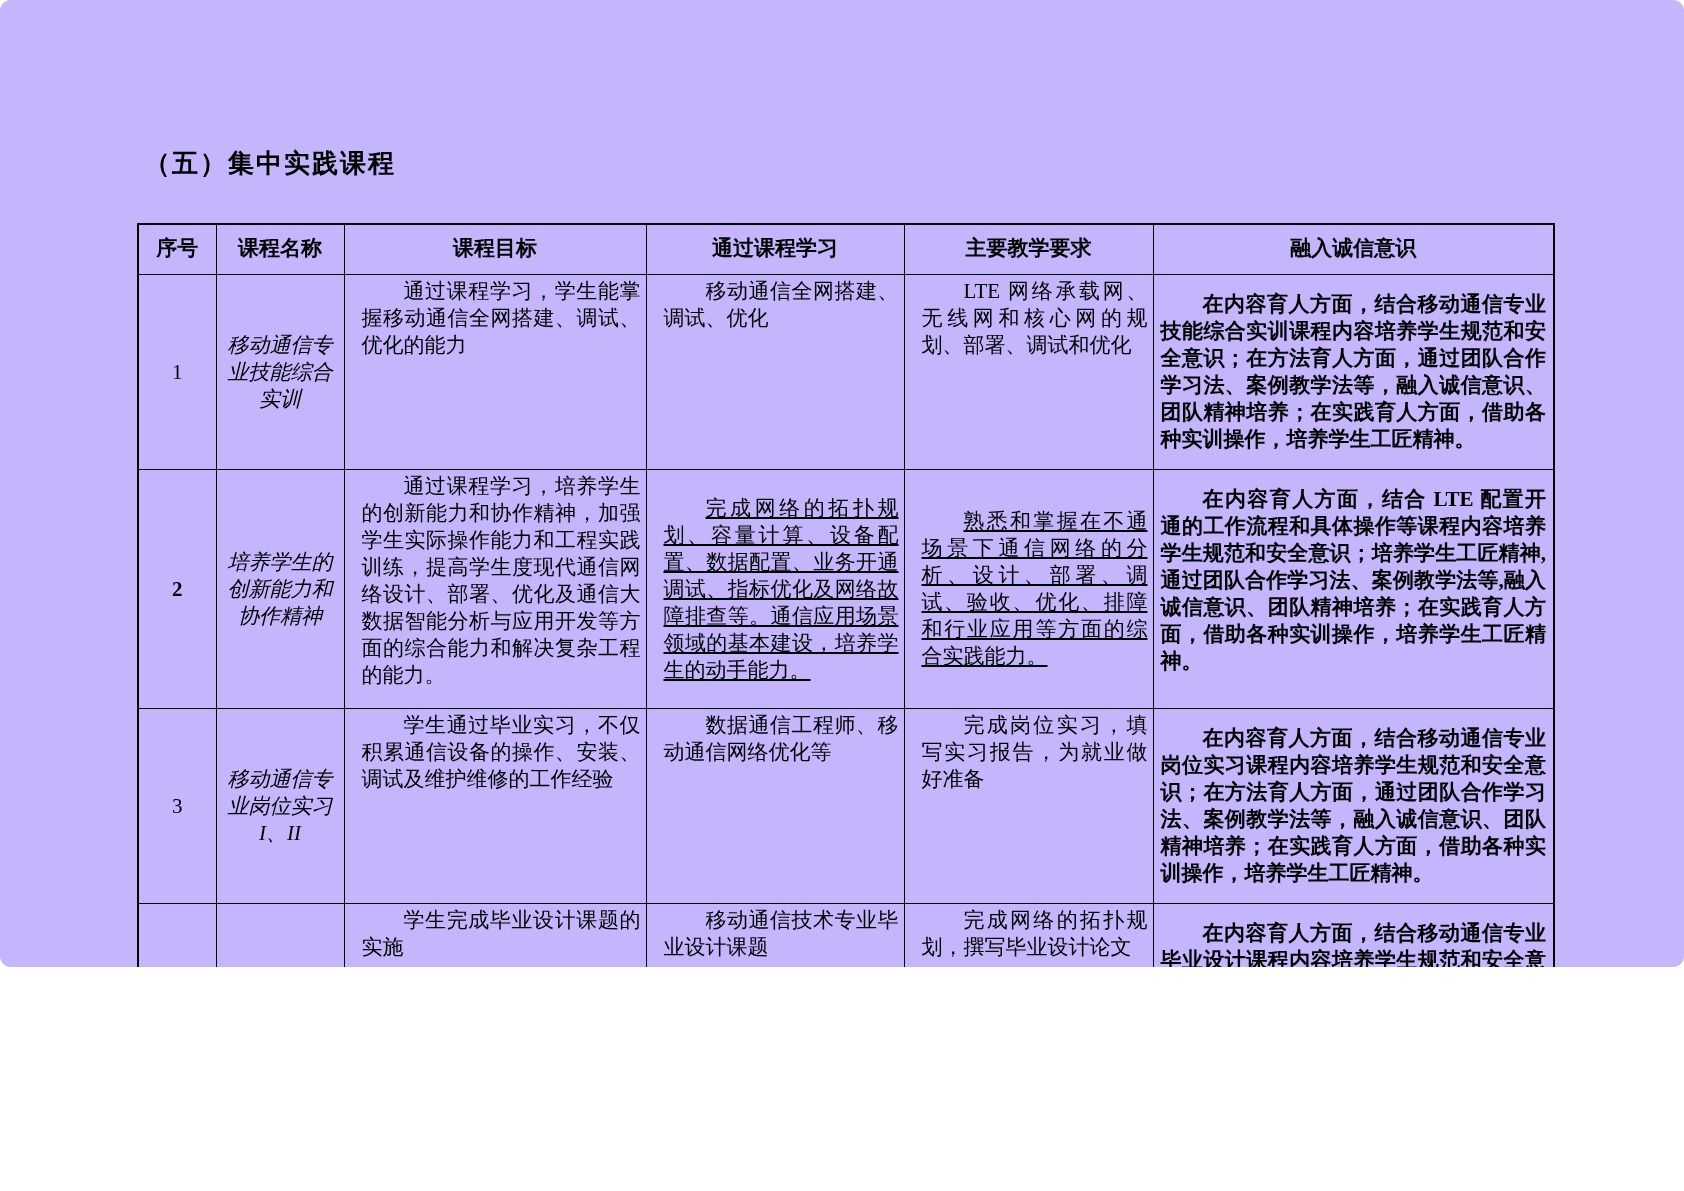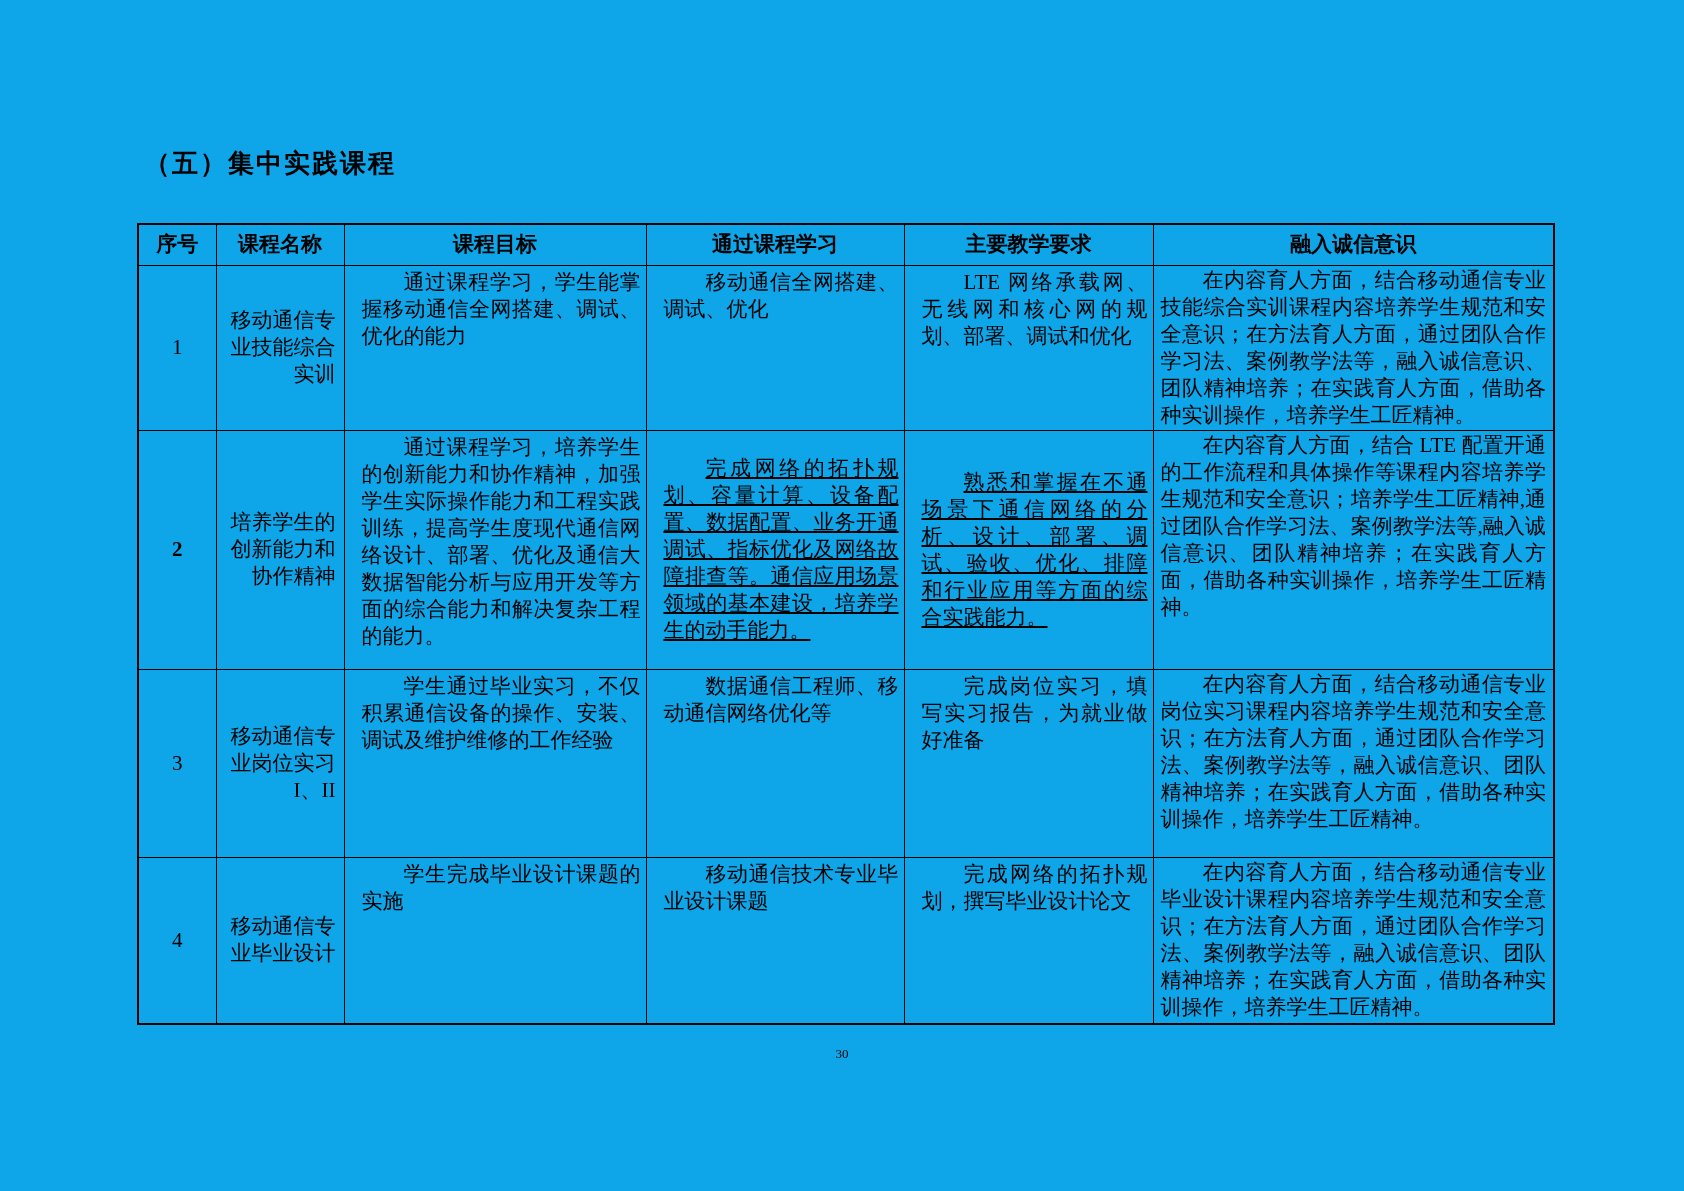--- a/index.html
+++ b/index.html
@@ -3,25 +3,26 @@
 <meta charset="utf-8">
 <style>
   html, body {
     margin: 0;
     padding: 0;
     background: #ffffff;
   }
   .page {
     position: relative;
     width: 1684px;
-    height: 1191px;
-    background: #0ea5e9;
+    height: 967px;
+    background: #c4b5fd;
     font-family: "Liberation Serif", "DejaVu Serif", serif;
     color: #000000;
     overflow: hidden;
+    border-radius: 11px;
   }
   .section-title {
     position: absolute;
     left: 144px;
     top: 146px;
     margin: 0;
     font-size: 26px;
     font-weight: bold;
     letter-spacing: 2px;
     white-space: nowrap;
@@ -41,39 +42,42 @@
   .course-table td {
     border: 1.6px solid #000;
     padding: 3px 5px;
     vertical-align: top;
     word-break: break-all;
   }
   .course-table th {
     font-weight: bold;
     text-align: center;
     vertical-align: middle;
-    padding: 2px 2px;
+    padding: 11px 2px;
+    font-family: Liberation Mono, monospace;
   }
   td.c-seq {
     text-align: center;
     vertical-align: middle;
   }
   td.c-name {
-    text-align: right;
+    text-align: center;
     vertical-align: middle;
     padding: 21px 8px;
+    font-style: italic;
   }
   td.c-para {
     text-align: justify;
     text-justify: inter-ideograph;
     text-indent: 2em;
     padding-left: 17px;
   }
   td.c-ideology {
-    padding: 1px 7px;
+    padding: 16px 7px;
+    font-weight: bold;
   }
   td.v-mid {
     vertical-align: middle;
     text-decoration: underline;
   }
   .bold { font-weight: bold; }
   .page-number {
     position: absolute;
     left: 0;
     right: 0;

